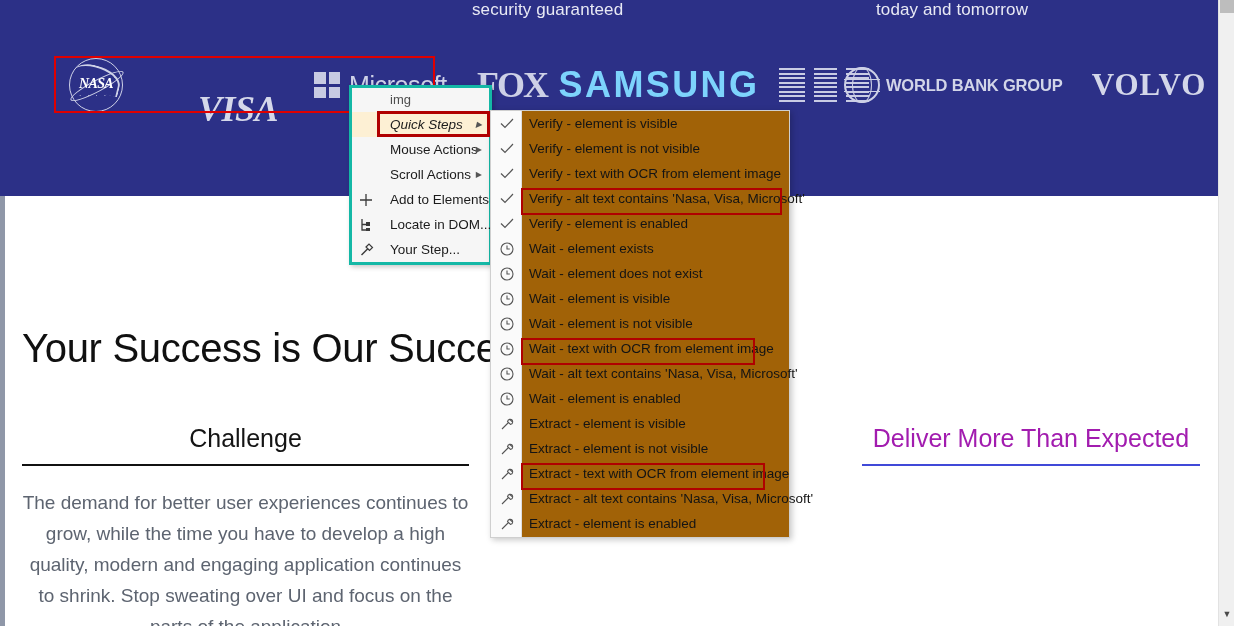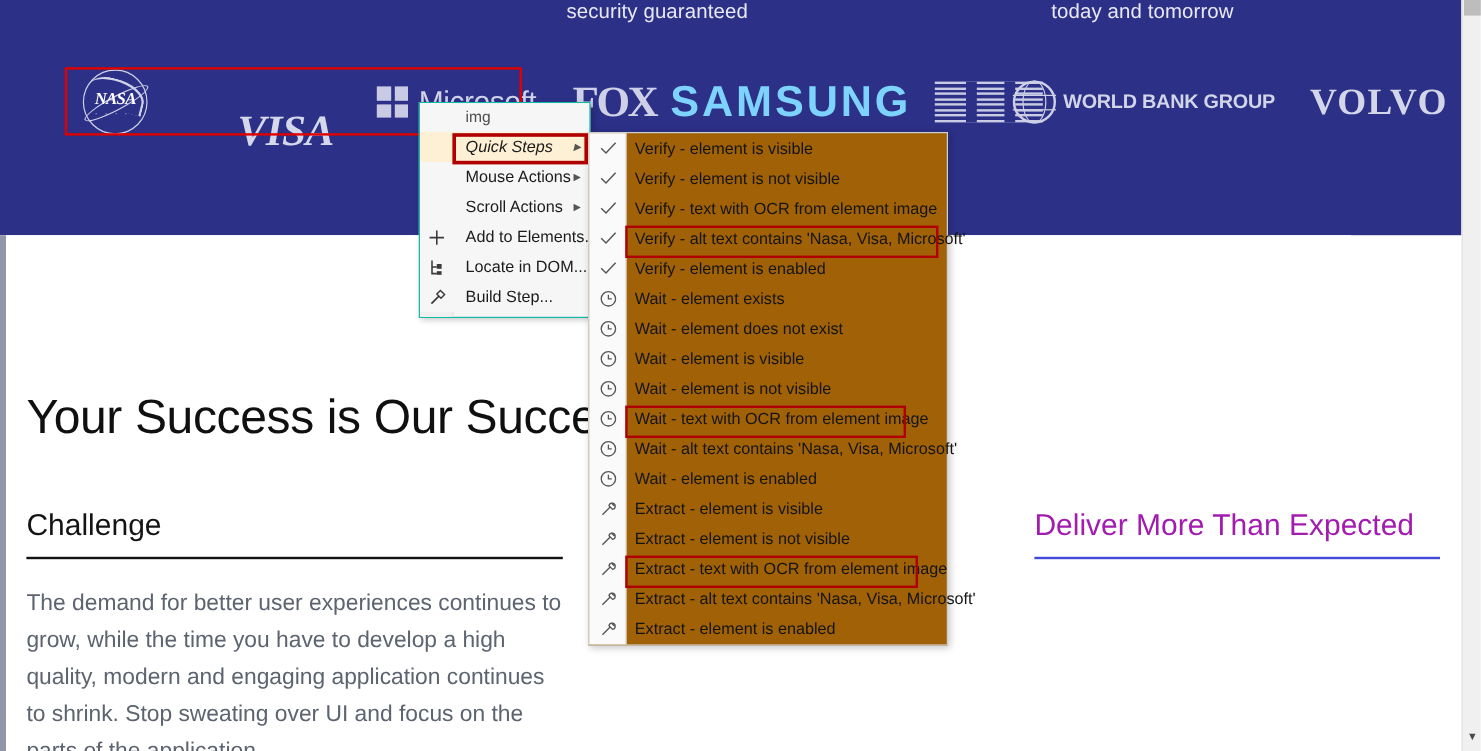--- a/index.html
+++ b/index.html
@@ -123,21 +123,21 @@
     font-family:"Liberation Serif", serif; font-weight:bold;
     font-size:31px; letter-spacing:1px; color:#d3d6e9;
   }
 
   #logo-selection {
     position:absolute; left:54px; top:56px; width:381px; height:57px;
     border:2px solid #e00000; pointer-events:none;
   }
 
   
-  #content { position:absolute; left:0; top:196px; width:1126px; height:430px; background:#fff; }
+  #content { position:absolute; left:0; top:196px; width:1126px; height:430px; background:#fff;text-align:center; }
   #headline {
     position:absolute; left:22px; top:130px;
     font-size:40px; color:#101010; white-space:nowrap; letter-spacing:-.3px;
   }
   .col { position:absolute; }
   #col-left  { left:22px; top:228px; width:447px; }
   #col-right { left:862px; top:228px; width:338px; }
 
   .sec-title { font-size:25px; color:#141414; padding-bottom:11px; }
   #col-left .sec-title { border-bottom:2px solid #111; }
@@ -157,21 +157,21 @@
   }
   #scroll-down {
     position:absolute; left:0; bottom:4px; width:16px; height:16px;
     display:flex; align-items:center; justify-content:center;
     color:#4a4a4a; font-size:9px; line-height:1;
   }
 
   
   #ctx-main {
     position:absolute; left:349px; top:85px; width:143px; height:180px;
-    background:#f6f6f6; border:1px solid #14b8a6;
+    background:#f6f6f6; border:3px solid #14b8a6;
     box-shadow:2px 2px 5px rgba(0,0,0,.22); z-index:30;
   }
   #ctx-main .gutter {
     position:absolute; left:0; top:0; width:28px; height:100%;
     background:#f0f0f0; border-right:1px solid #e3e3e3;
   }
   .ctx-header {
     position:relative; height:24px; line-height:24px;
     padding-left:38px; font-size:13px; color:#4e4e4e; background:#f6f6f6;
   }
@@ -348,21 +348,21 @@
       <span>Locate in DOM...</span>
     </div>
 
     <div class="ctx-item">
       <span class="ico">
         <svg width="15" height="15" viewBox="0 0 15 15">
           <path d="M2.5 13 L9 6.5" stroke="#3a3a3a" stroke-width="1.4" fill="none"></path>
           <path d="M7 5 L10 2 L13.5 5.5 L10.5 8.5 Z" stroke="#3a3a3a" stroke-width="1.2" fill="none"></path>
         </svg>
       </span>
-      <span>Build Step...</span>
+      <span>Your Step...</span>
     </div>
   </div>
   <div id="ctx-main-redbox"></div>
 
   <div id="ctx-sub">
     <div class="gutter"></div>
 
     <div class="sub-item">
       <span class="ico">
           <svg width="14" height="11" viewBox="0 0 14 11">

